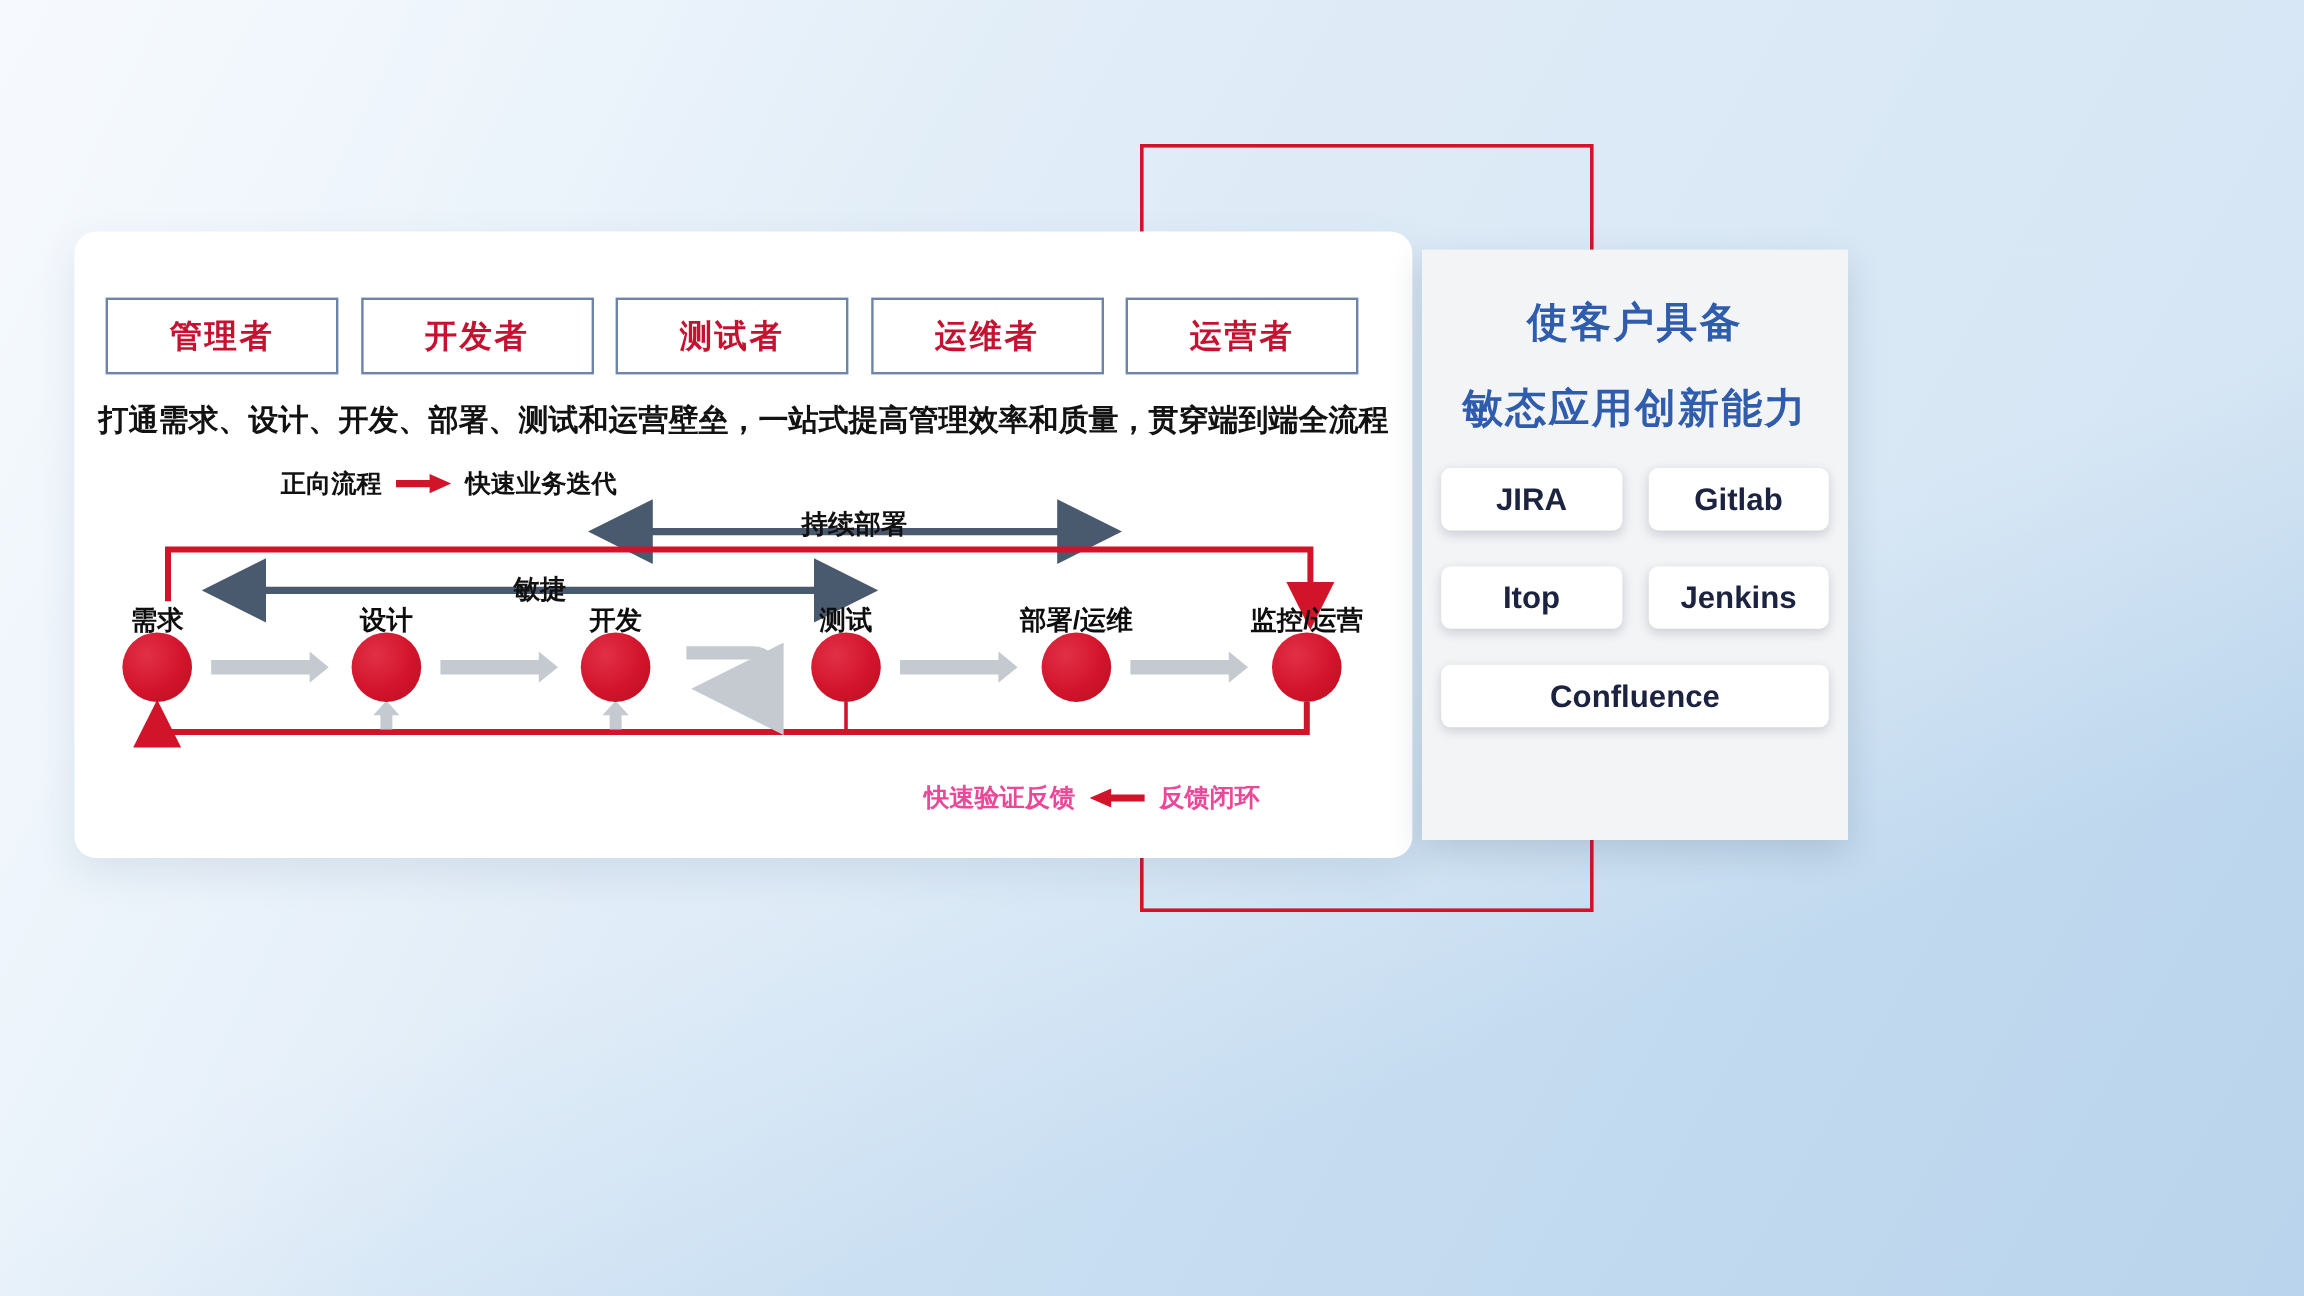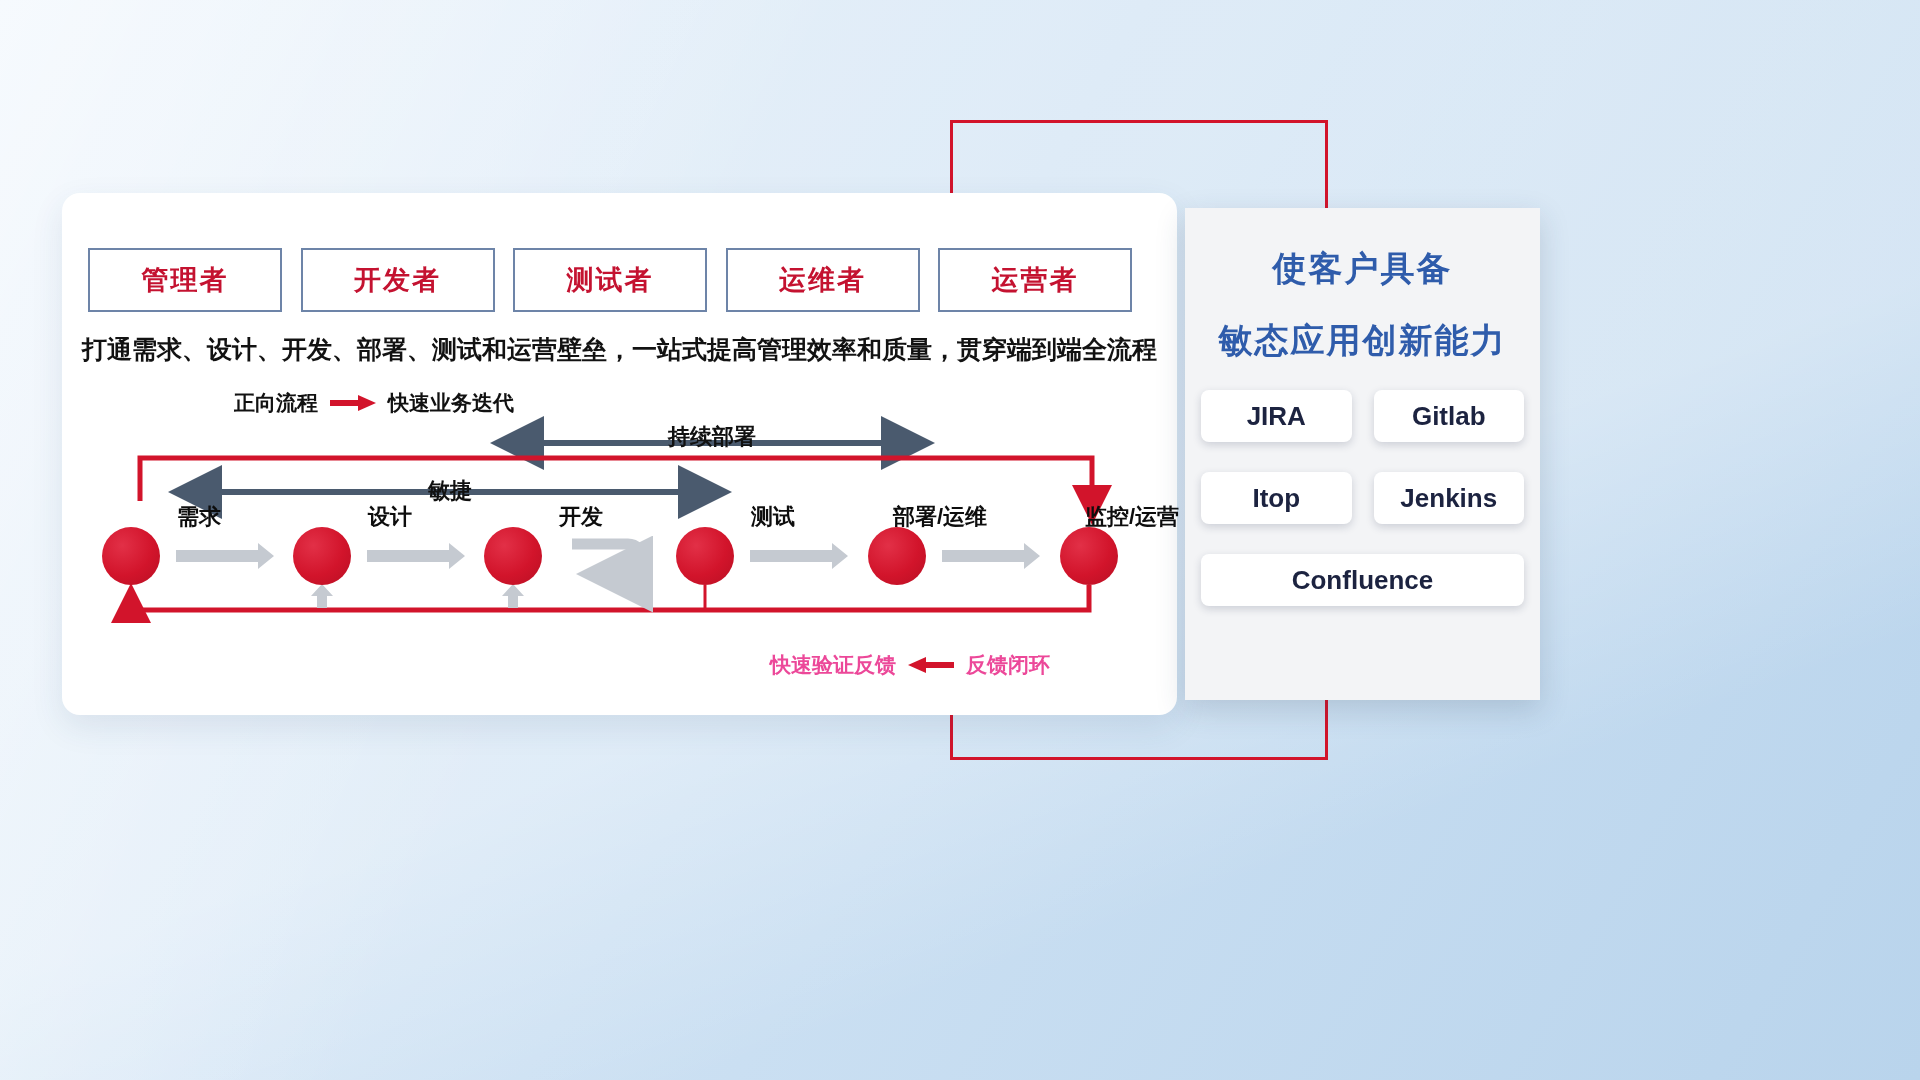--- a/index.html
+++ b/index.html
@@ -47,21 +47,21 @@
     font-size: 21px; font-weight: 700; color: #111;
   }
 
   .flow-svg { position: absolute; left: 0; top: 0; width: 1115px; height: 522px; }
 
   .flow-label { position: absolute; text-align: center; color: #111; font-weight: 700; margin-top: 16px; }
   .cd-label    { left: 550px; top: 213px; width: 200px; font-size: 22px; }
   .agile-label { left: 338px; top: 267px; width: 100px; font-size: 22px; }
 
   .stage-label {
-    position: absolute; top: 309px; width: 180px; text-align: right;
+    position: absolute; top: 309px; width: 180px; text-align: center;
     font-size: 22px; font-weight: 600; color: #0d0d0d;
   }
   .stage-circle {
     position: absolute; top: 334px; width: 58px; height: 58px; border-radius: 50%;
     background: radial-gradient(circle at 35% 32%, #e23047 0%, #d2142b 55%, #b80f23 100%);
   }
 
   .legend-feedback {
     position: absolute; left: 708px; top: 458px;
     display: flex; align-items: center; gap: 12px;

